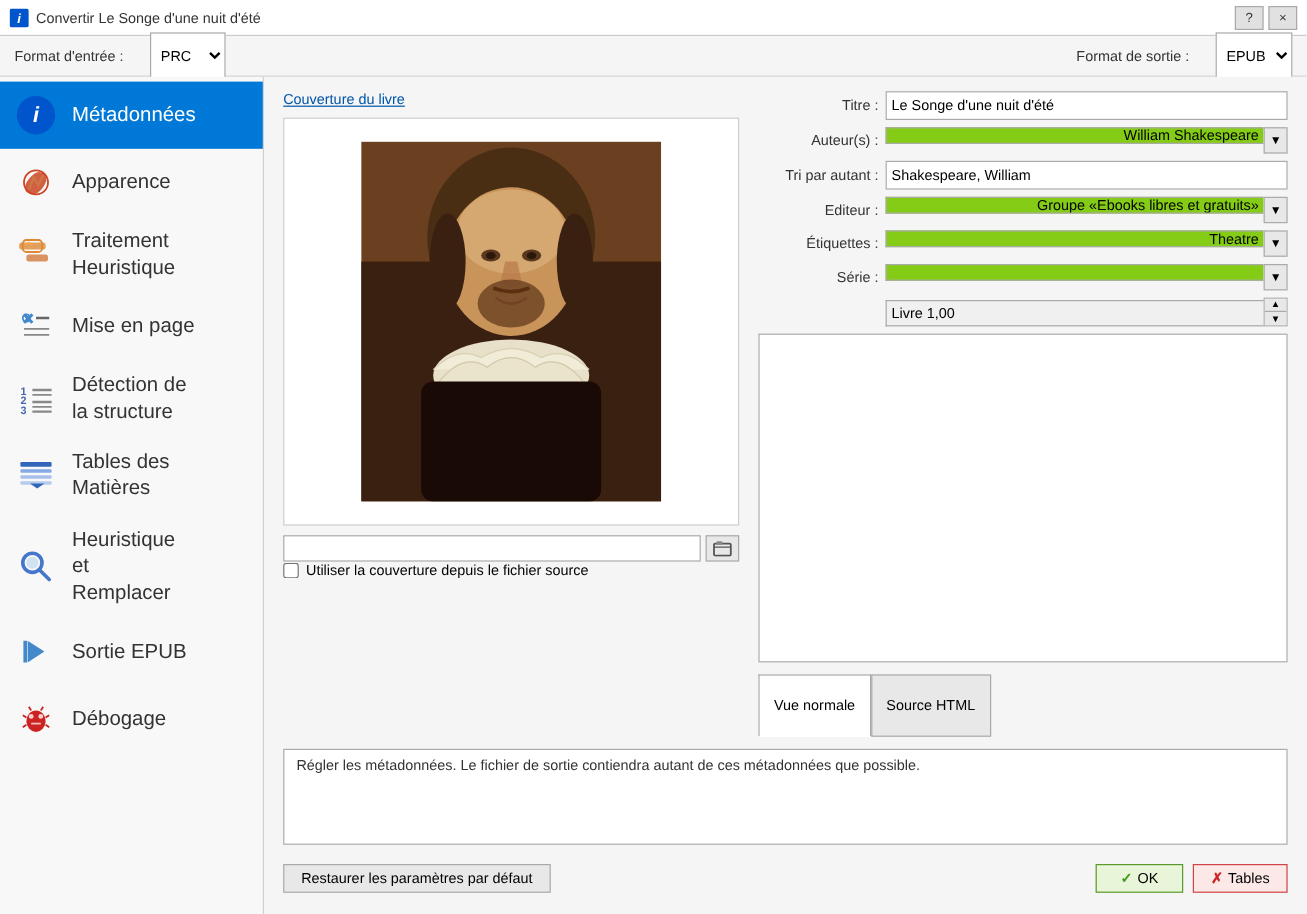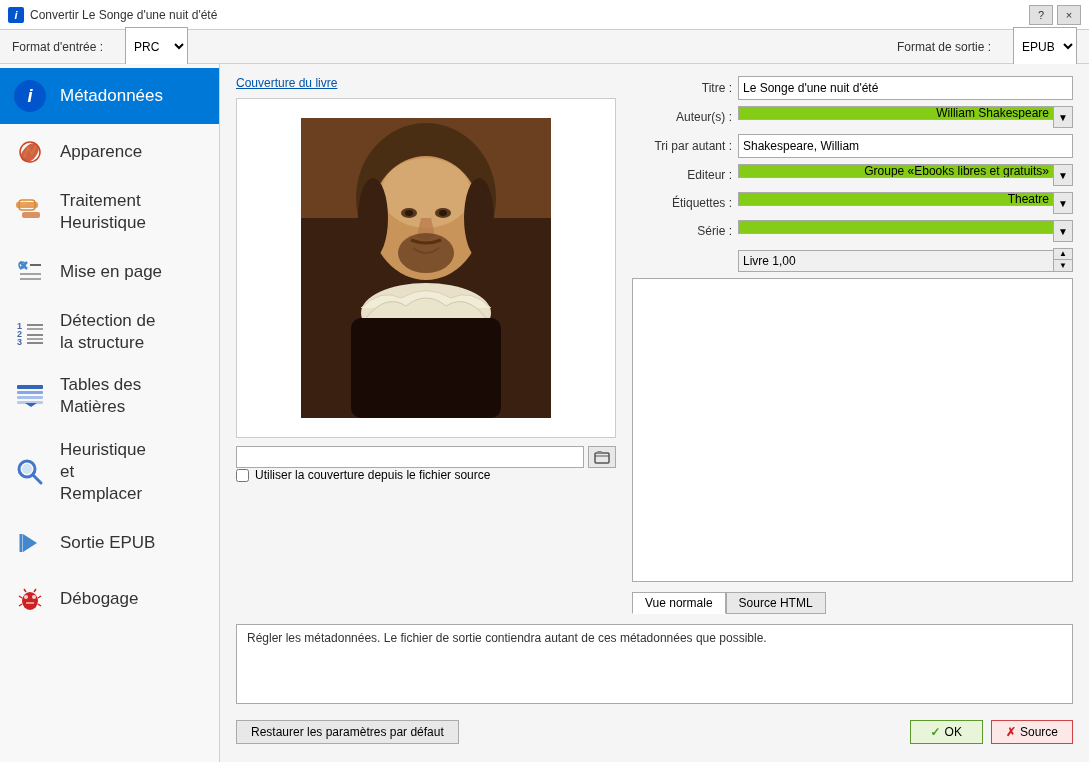--- a/index.html
+++ b/index.html
@@ -289,21 +289,21 @@
       min-height: 120px;
       padding: 4px;
     }
 
     .view-tabs {
       display: flex;
       gap: 0;
       margin-top: 4px;
     }
     .view-tab {
-      padding: 3px 12px;
+      padding: 18px 12px;
       border: 1px solid #aaa;
       background: #e8e8e8;
       cursor: pointer;
       font-size: 12px;
     }
     .view-tab.active {
       background: white;
       border-bottom-color: white;
     }
 
@@ -656,20 +656,20 @@
 
     <div class="bottom-bar">
       <button class="reset-btn">Restaurer les paramètres par défaut</button>
       <div class="action-btns">
         <button class="ok-btn">
           <span style="color:#449922; font-weight:bold;">✓</span>
           <span>OK</span>
         </button>
         <button class="cancel-btn">
           <span style="color:#cc2222; font-weight:bold;">✗</span>
-          <span>Source</span>
+          <span>Tables</span>
         </button>
       </div>
     </div>
 
   </div>
 
 </div>
 
 </body></html>

